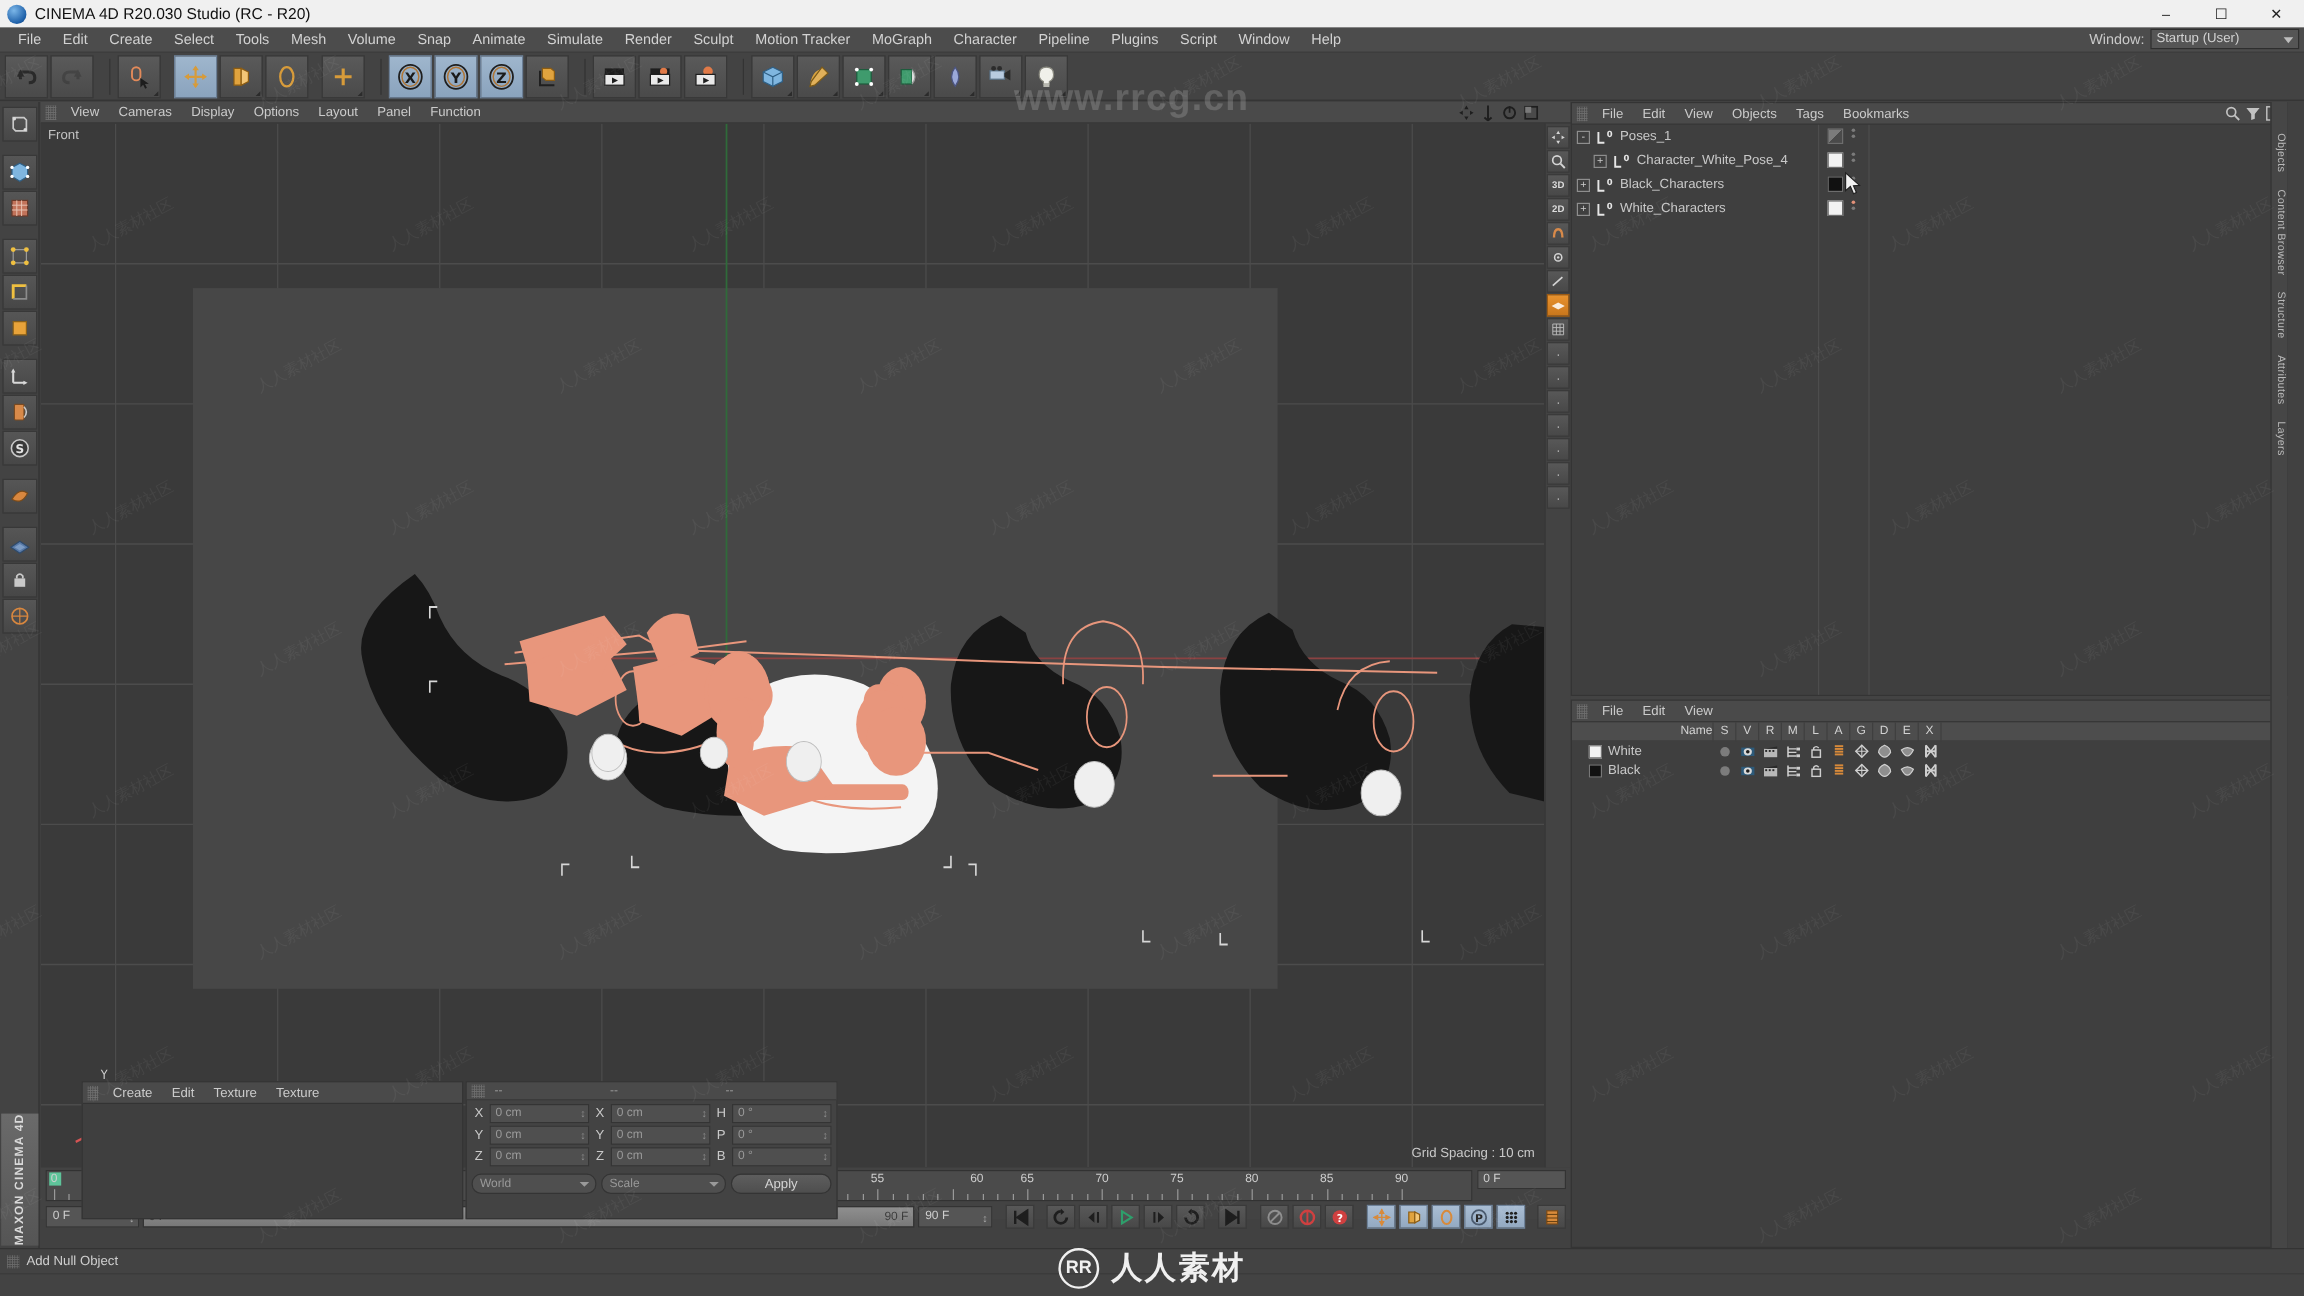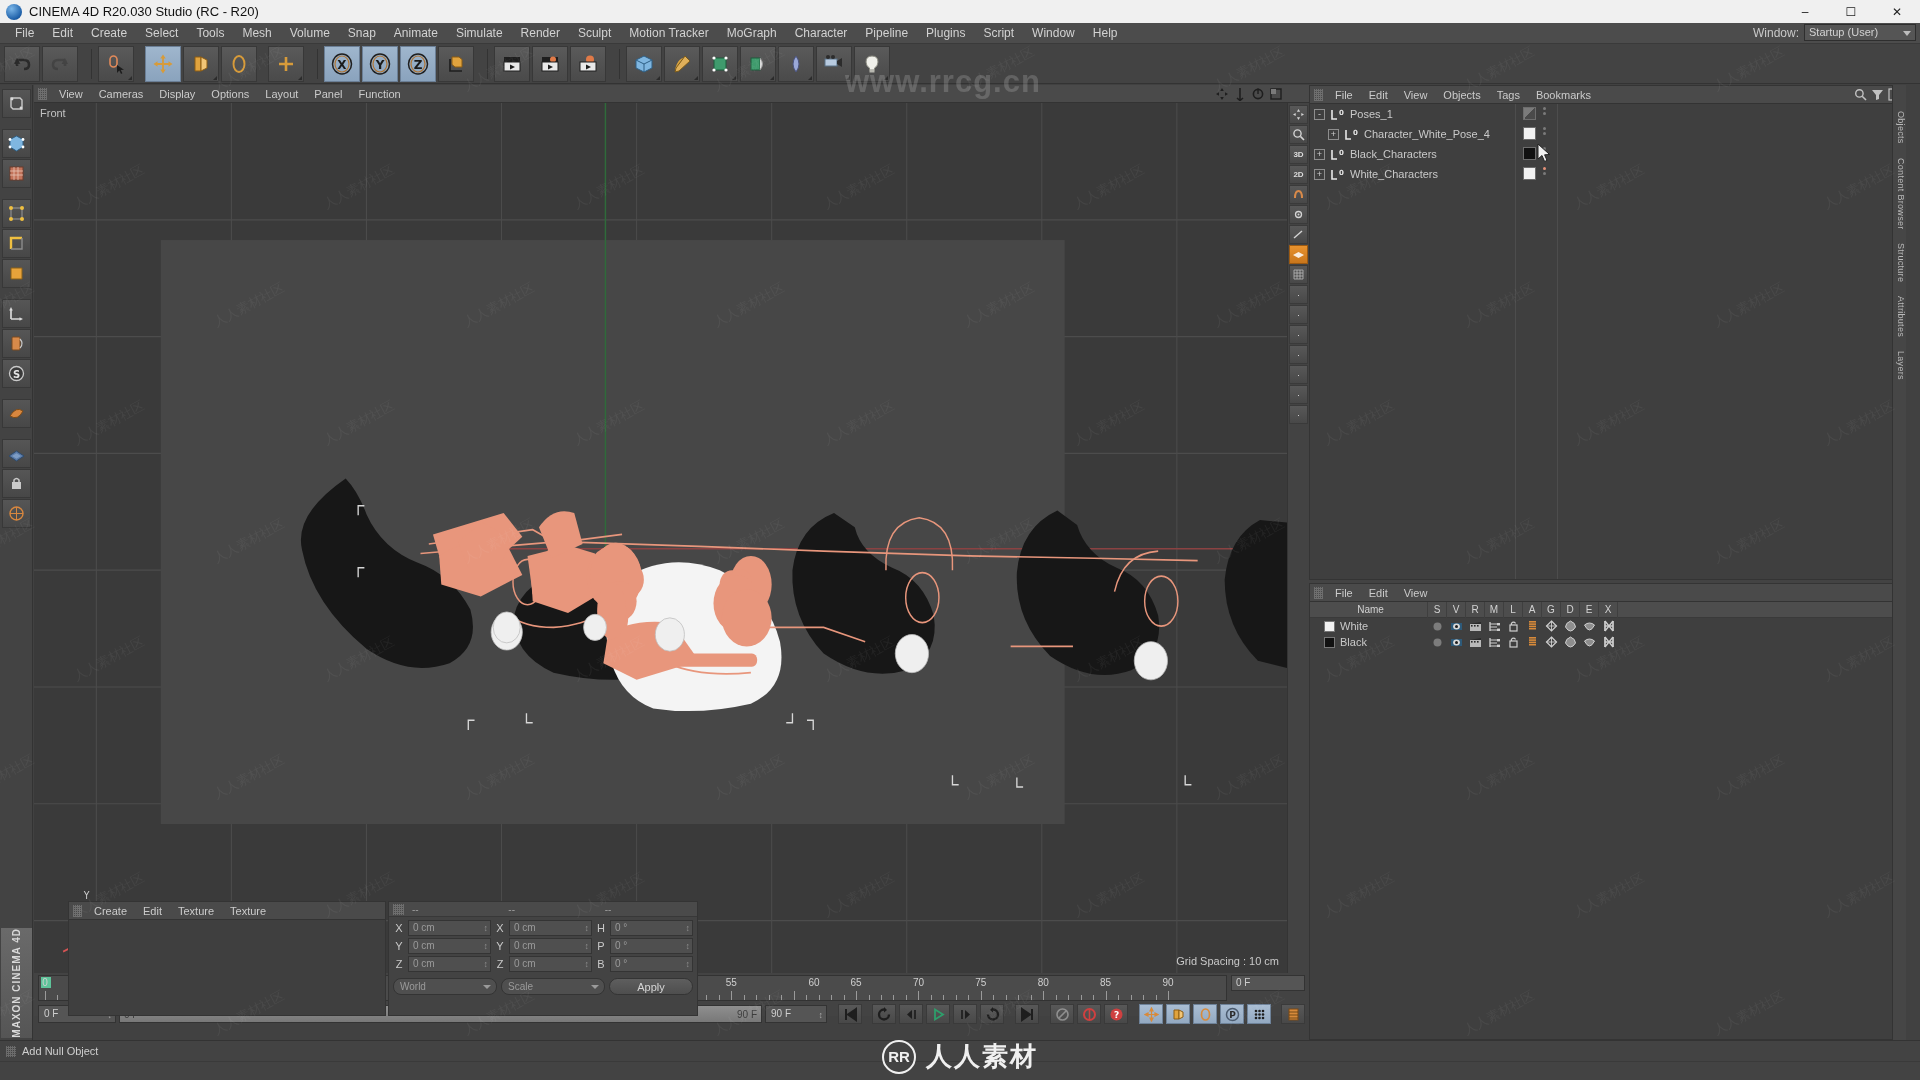--- a/index.html
+++ b/index.html
@@ -16,21 +16,21 @@
   #win-btns{position:absolute;right:0;top:0;height:23px;display:flex;}
   #win-btns div{width:46px;height:23px;display:flex;align-items:center;justify-content:center;
     font-size:12px;color:#222;}
 
   
   #menubar{height:21px;background:#4c4c4c;display:flex;align-items:center;
     padding-left:6px;position:relative;border-bottom:1px solid #3a3a3a;}
   #menubar .mi{padding:0 9px;line-height:21px;font-size:12px;color:#d2d2d2;cursor:default;}
   #layoutbox{position:absolute;right:4px;top:1px;display:flex;align-items:center;gap:5px;}
   #layoutbox .lb-label{font-size:12px;color:#c9c9c9;}
-  #layoutbox .lb-sel{width:112px;height:17px;background:#555;border:1px solid #2e2e2e;
+  #layoutbox .lb-sel{width:124px;height:17px;background:#555;border:1px solid #2e2e2e;
     font-size:11px;color:#d2d2d2;padding:0 14px 0 4px;line-height:15px;position:relative;}
   #layoutbox .lb-sel:after{content:"";position:absolute;right:4px;top:6px;
     border-left:4px solid transparent;border-right:4px solid transparent;border-top:5px solid #bdbdbd;}
 
   
   #toolbar{height:40px;background:#434343;display:flex;align-items:center;
     padding-left:2px;gap:0;border-bottom:1px solid #333;position:relative;}
   .tgrp{display:flex;align-items:center;margin-right:7px;padding:0 1px;}
   .tbtn{width:36px;height:36px;background:linear-gradient(180deg,#5a5a5a,#4a4a4a);
     border:1px solid #383838;margin:0 1px;display:flex;align-items:center;justify-content:center;
@@ -1089,21 +1089,21 @@
     <div id="layerPanel">
       <div class="pmenu">
         <div class="grip"></div>
         <div id="lm-menu-items" style="display:flex;">
             <div class="pm">File</div>
             <div class="pm">Edit</div>
             <div class="pm">View</div>
           </div>
       </div>
       <div id="layerHead">
-          <div class="c" style="width: 118px; text-align: center; padding-left: 4px;">Name</div>
+          <div class="c" style="width: 118px; text-align: right; padding-left: 4px;">Name</div>
           <div class="c" style="width: 19px;">S</div>
           <div class="c" style="width: 19px;">V</div>
           <div class="c" style="width: 19px;">R</div>
           <div class="c" style="width: 19px;">M</div>
           <div class="c" style="width: 19px;">L</div>
           <div class="c" style="width: 19px;">A</div>
           <div class="c" style="width: 19px;">G</div>
           <div class="c" style="width: 19px;">D</div>
           <div class="c" style="width: 19px;">E</div>
           <div class="c" style="width: 19px;">X</div>

